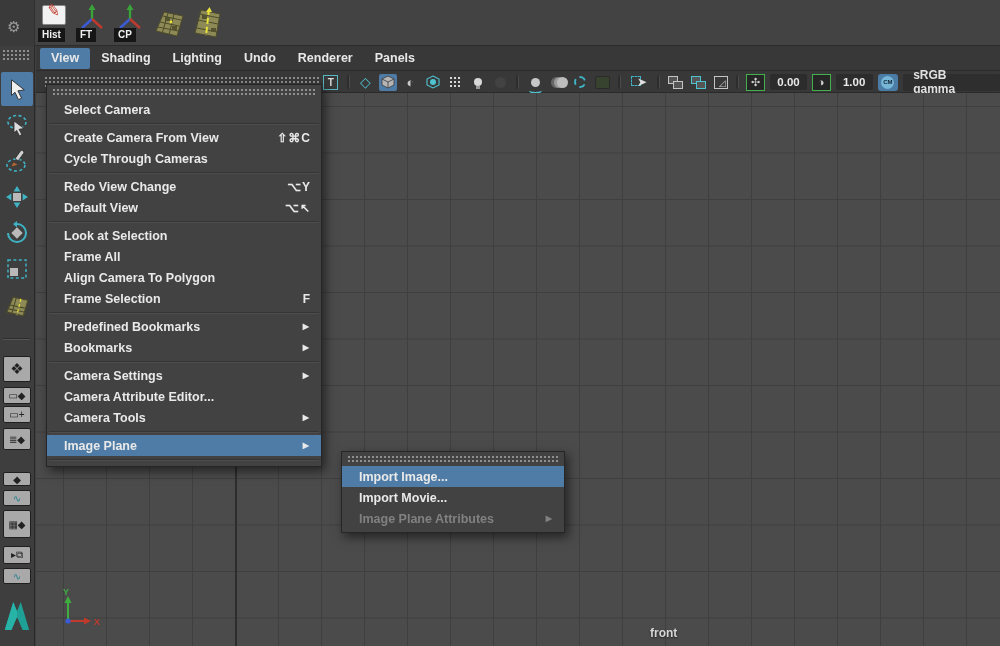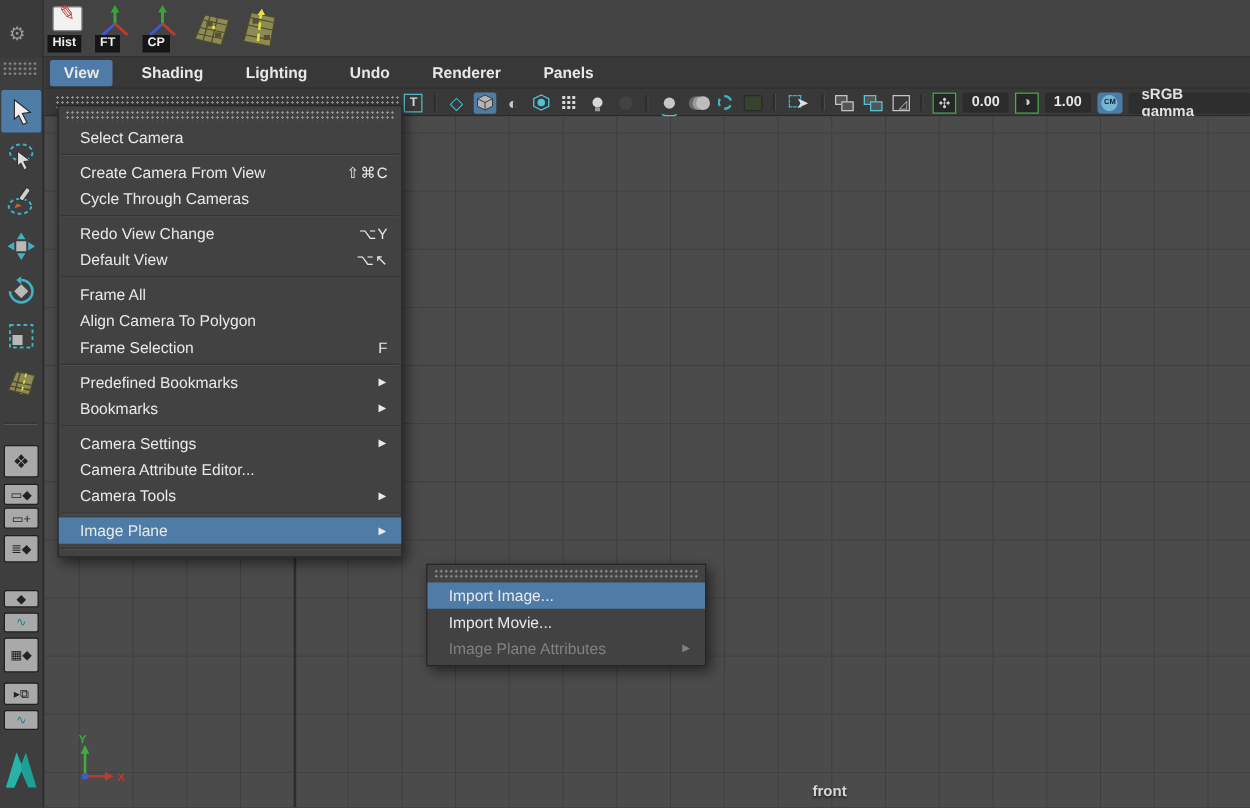--- a/index.html
+++ b/index.html
@@ -23,21 +23,21 @@
   .tool { position:absolute; left:1px; width:32px; height:34px; display:flex; align-items:center; justify-content:center; border-radius:2px; }
   .tool.active { background:#4e7ca6; }
   .tb-sep { position:absolute; left:3px; width:27px; height:2px; background:#2e2e2e; border-bottom:1px solid #555; }
   .layoutbtn { position:absolute; left:3px; width:28px; background:#a9a9a9; border:1px solid #1f1f1f; border-radius:2px;
                display:flex; align-items:center; justify-content:center; color:#222; font-size:10px; overflow:hidden; }
   .layoutbtn .teal { color:#1d7f8d; }
   .mlogo { position:absolute; left:2px; }
 
   
   .pmenubar { position:absolute; left:36px; top:46px; width:964px; height:25px; background:#383838; border-bottom:1px solid #2c2c2c; display:flex; align-items:center; padding-left:4px; }
-  .ptab { color:#e8e8e8; font-size:12.5px; font-weight:bold; padding:3px 11px 4px 11px; border-radius:2px; margin-right:12px; }
+  .ptab { color:#e8e8e8; font-size:12.5px; font-weight:bold; padding:3px 11px 4px 11px; border-radius:2px; margin-right:0; }
   .ptab.active { background:#4e7ca6; }
 
   
   .ptoolbar { position:absolute; left:36px; top:71px; width:964px; height:22px; background:#383838; border-bottom:1px solid #2a2a2a; }
   .tdots { position:absolute; left:8px; top:5px; width:276px; height:11px;
            background-image:radial-gradient(#8f8f8f 0.9px, transparent 1.1px); background-size:4px 4px; }
   .ticons { position:absolute; left:286px; top:0; height:22px; display:flex; align-items:center; gap:5px; }
   .vsep { width:3px; height:14px; background:#2d2d2d; border-radius:2px; border-right:1px solid #4a4a4a; margin:0 2px; }
   .tico { width:18px; height:17px; display:flex; align-items:center; justify-content:center; border-radius:2px; position:relative; }
   .tico.sel { background:#4e7ca6; }
@@ -78,21 +78,21 @@
   .vaxis { position:absolute; left:199px; top:0; width:2px; height:553px; background:#2d2d2d; }
   .vplabel { position:absolute; left:614px; top:533px; color:#d6d6d6; font-size:12px; font-weight:bold; text-shadow:0 1px 2px #222; }
   .gizmo { position:absolute; left:18px; top:495px; }
 
   
   .popup { position:absolute; background:#424242; border:1px solid #262626; box-shadow:3px 4px 10px rgba(0,0,0,.55); z-index:50; padding-bottom:3px; }
   .viewmenu { left:46px; top:84px; width:276px; }
   .subpopup { left:341px; top:451px; width:224px; }
   .tearoff { height:9px; margin:3px 5px 2px 5px;
              background-image:radial-gradient(#8f8f8f 0.9px, transparent 1.1px); background-size:4px 4px; }
-  .mi { position:relative; height:21px; display:flex; align-items:center; padding:0 10px 0 17px; color:#e9e9e9; font-size:12.5px; font-weight:normal; white-space:nowrap; }
+  .mi { position:relative; height:21px; display:flex; align-items:center; padding:0 10px 0 17px; color:#e9e9e9; font-size:12.5px; font-weight:bold; white-space:nowrap; }
   .mi.hl { background:#4e7ca6; }
   .mi.dis { color:#818181; }
   .mi .sc { margin-left:auto; font-size:12px; letter-spacing:1px; }
   .mi .arr { margin-left:auto; font-size:8px; padding-right:2px; }
   .msep { height:7px; position:relative; }
   .msep::after { content:""; position:absolute; left:2px; right:2px; top:3px; height:1px; background:#353535; border-bottom:1px solid #4d4d4d; }
 </style>
 </head>
 <body>
 
@@ -369,20 +369,23 @@
     <div class="mi">
         <span>Redo View Change</span>
         <span class="sc">⌥Y</span>
       </div>
     <div class="mi">
         <span>Default View</span>
         <span class="sc">⌥↖</span>
       </div>
     <div class="msep"></div>
     <div class="mi">
+        <span>Look at Selection</span>
+      </div>
+    <div class="mi">
         <span>Frame All</span>
       </div>
     <div class="mi">
         <span>Align Camera To Polygon</span>
       </div>
     <div class="mi">
         <span>Frame Selection</span>
         <span class="sc">F</span>
       </div>
     <div class="msep"></div>

